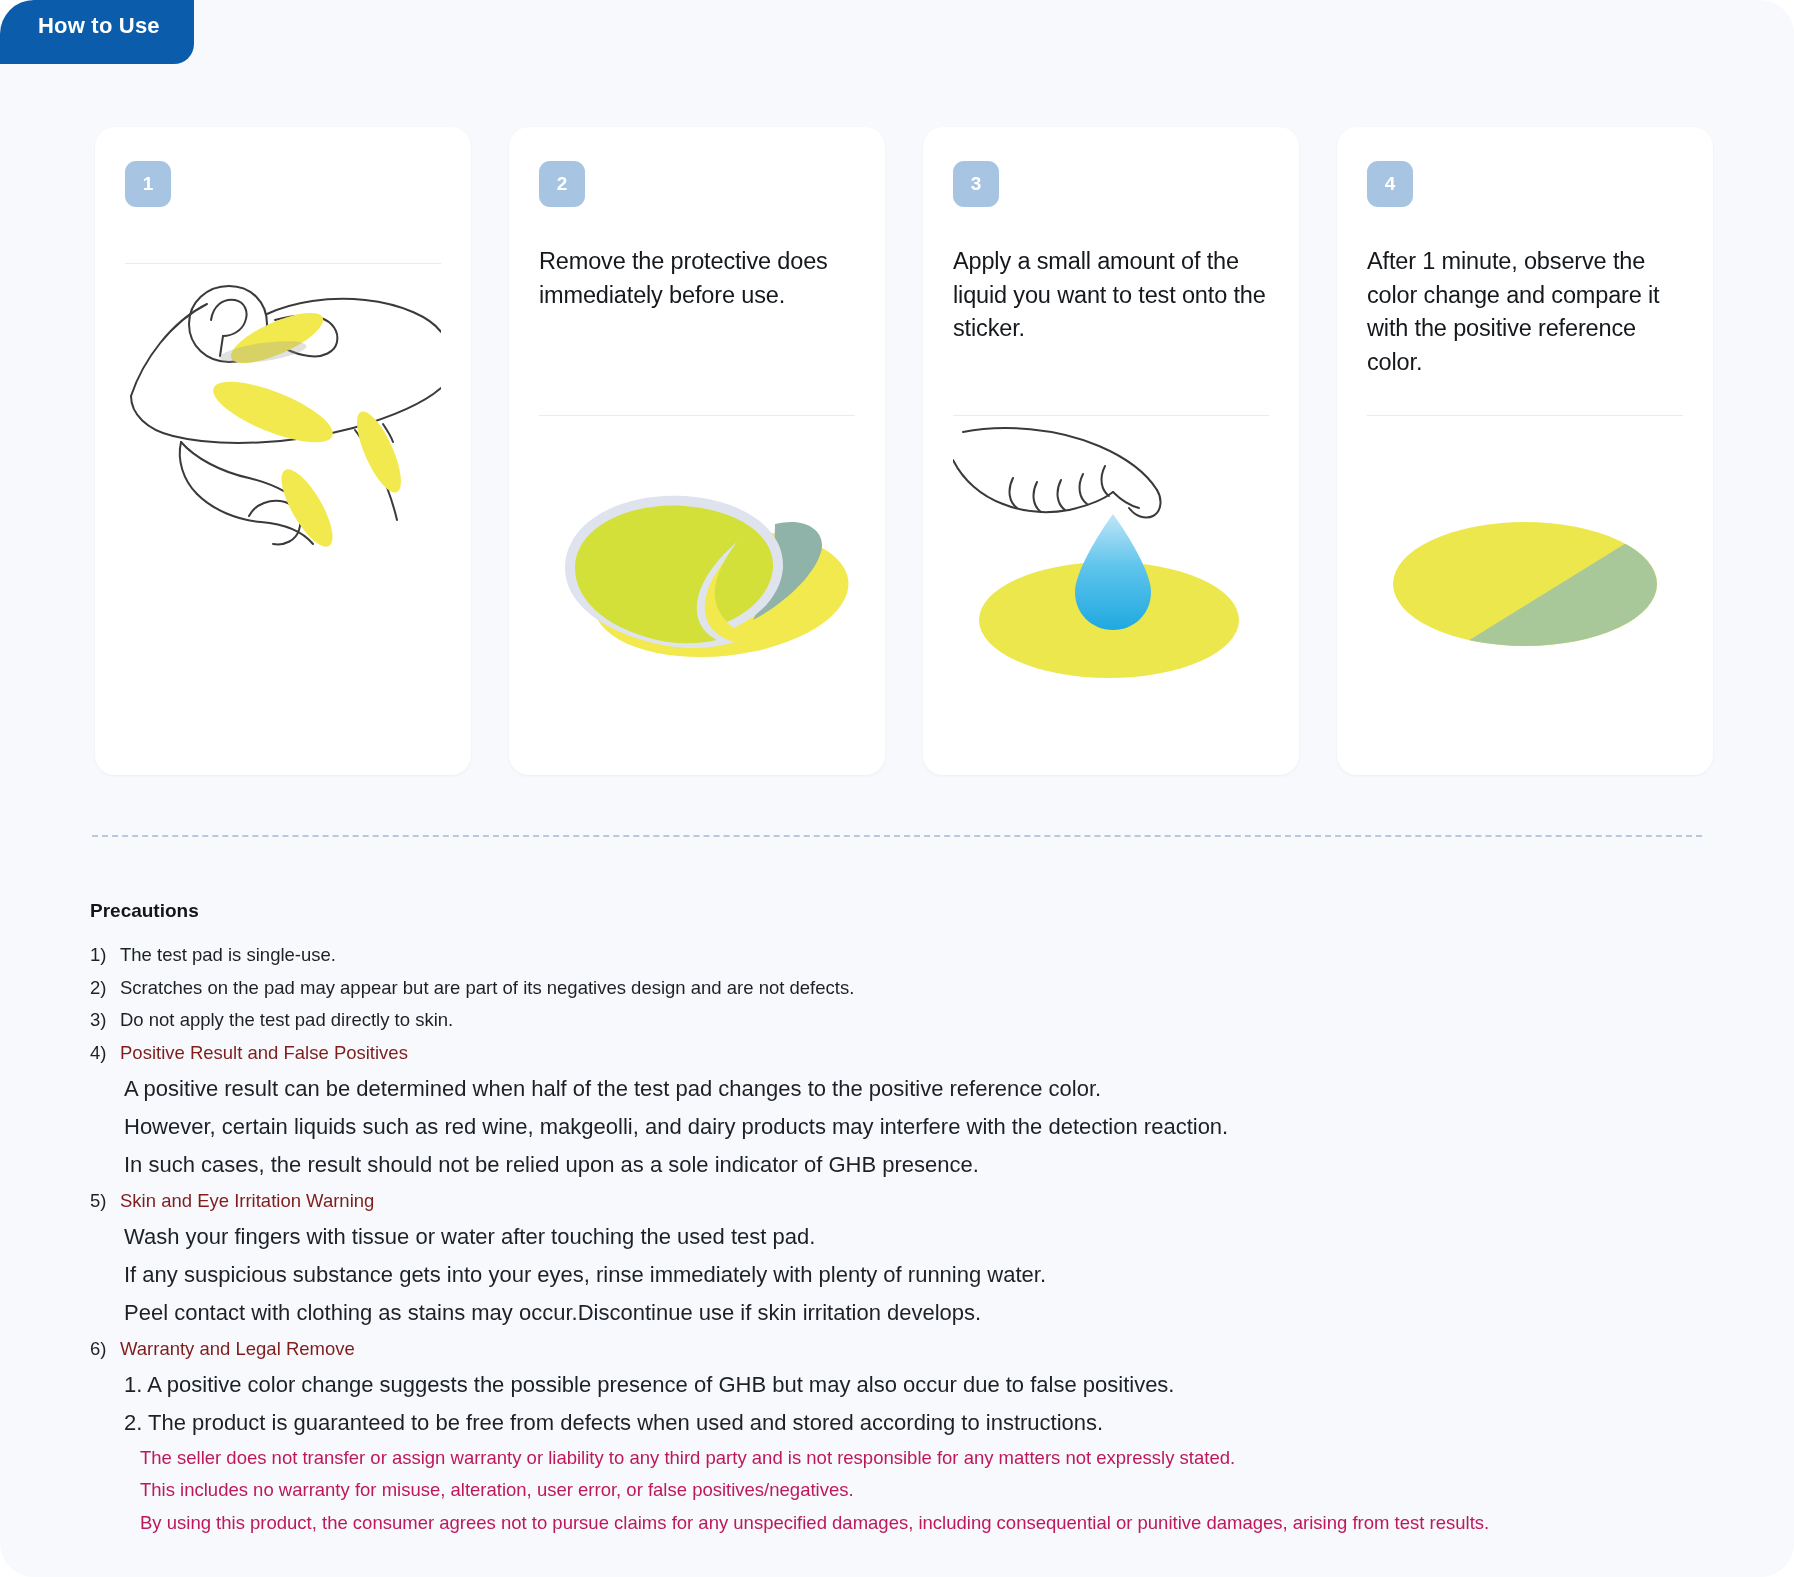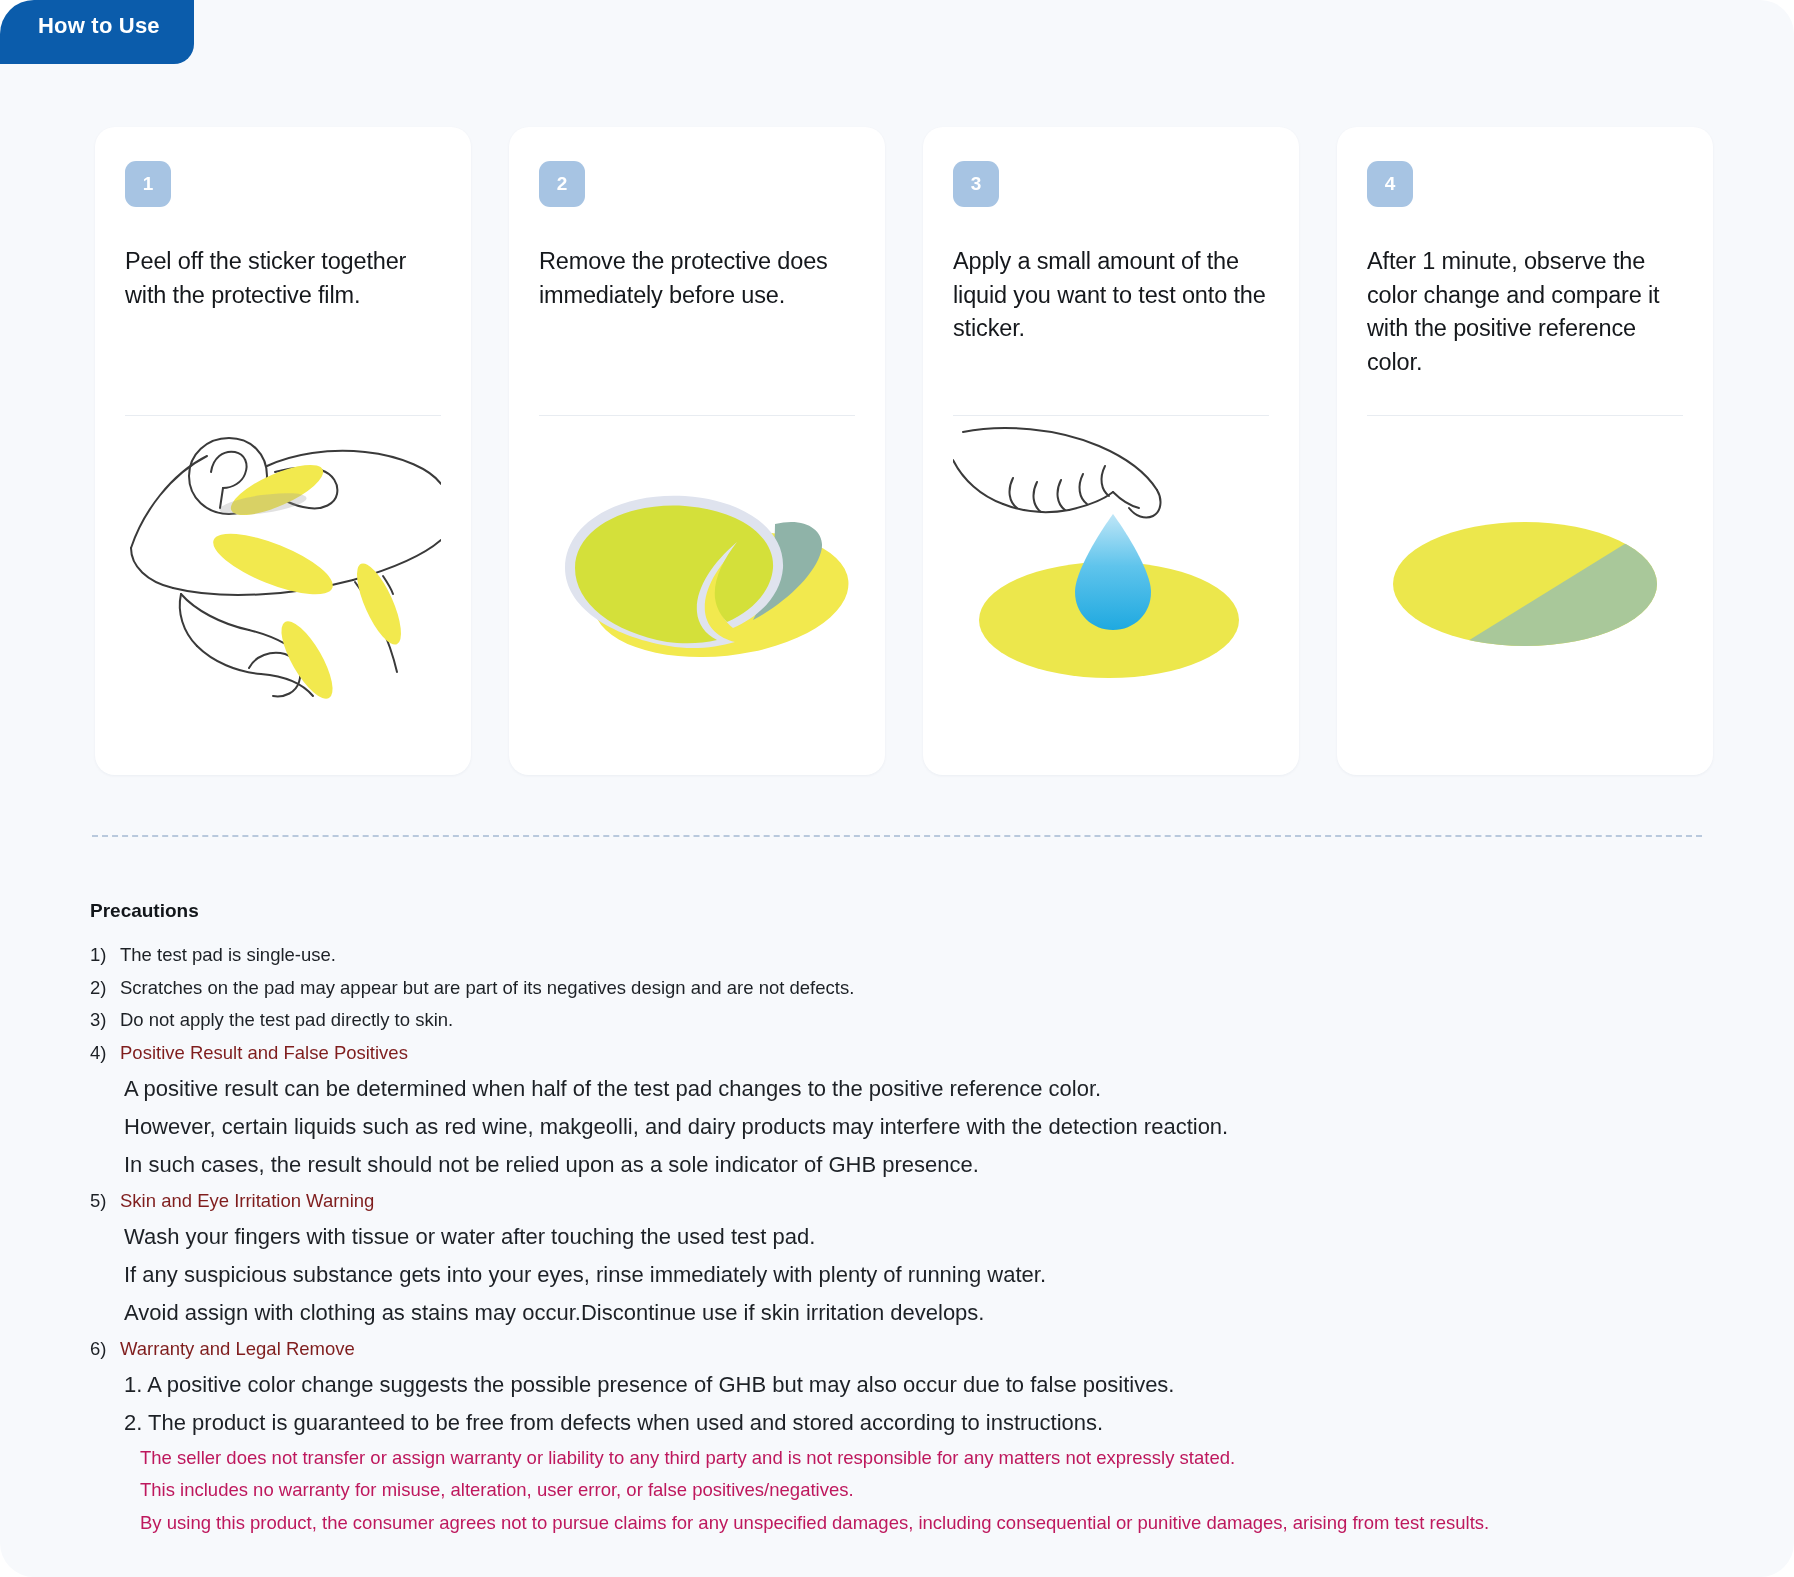--- a/index.html
+++ b/index.html
@@ -148,21 +148,20 @@
 <div class="page">
 
   <div class="tab">
     <span>How to Use</span>
   </div>
 
   <div class="cards">
 
     <div class="card">
       <div class="badge">1</div>
-      <div class="card-text">Peel off the sticker together with the protective film.</div>
       <div class="rule"></div>
       <div class="art">
         <svg width="316" height="300" viewBox="0 0 316 300">
           <g fill="none" stroke="#3a3a3a" stroke-width="2" stroke-linecap="round" stroke-linejoin="round">
             <path d="M64 60 C64 38 82 22 104 22 C126 22 142 38 142 60 C142 82 126 98 104 98 C82 98 64 82 64 60 Z"></path>
             <path d="M86 56 C88 42 98 34 110 36 C120 38 124 48 120 58 C117 66 108 72 98 72"></path>
             <path d="M98 72 L95 92"></path>
             <path d="M6 132 C18 96 46 58 82 40"></path>
             <path d="M6 132 C6 150 22 166 48 172"></path>
             <path d="M48 172 C96 184 168 180 228 164"></path>
@@ -293,21 +292,21 @@
     <div class="sub">A positive result can be determined when half of the test pad changes to the positive reference color.</div>
     <div class="sub">However, certain liquids such as red wine, makgeolli, and dairy products may interfere with the detection reaction.</div>
     <div class="sub">In such cases, the result should not be relied upon as a sole indicator of GHB presence.</div>
 
     <div class="item gap">
       <span class="marker">5)</span>
       <span class="item-text bold">Skin and Eye Irritation Warning</span>
     </div>
     <div class="sub">Wash your fingers with tissue or water after touching the used test pad.</div>
     <div class="sub">If any suspicious substance gets into your eyes, rinse immediately with plenty of running water.</div>
-    <div class="sub">Avoid assign with clothing as stains may occur.Discontinue use if skin irritation develops.</div>
+    <div class="sub">Peel contact with clothing as stains may occur.Discontinue use if skin irritation develops.</div>
 
     <div class="item gap">
       <span class="marker">6)</span>
       <span class="item-text bold">Warranty and Legal Remove</span>
     </div>
     <div class="sub">1. A positive color change suggests the possible presence of GHB but may also occur due to false positives.</div>
     <div class="sub">2. The product is guaranteed to be free from defects when used and stored according to instructions.</div>
     <div class="sub2">The seller does not transfer or assign warranty or liability to any third party and is not responsible for any matters not expressly stated.</div>
     <div class="sub2">This includes no warranty for misuse, alteration, user error, or false positives/negatives.</div>
     <div class="sub2">By using this product, the consumer agrees not to pursue claims for any unspecified damages, including consequential or punitive damages, arising from test results.</div>

